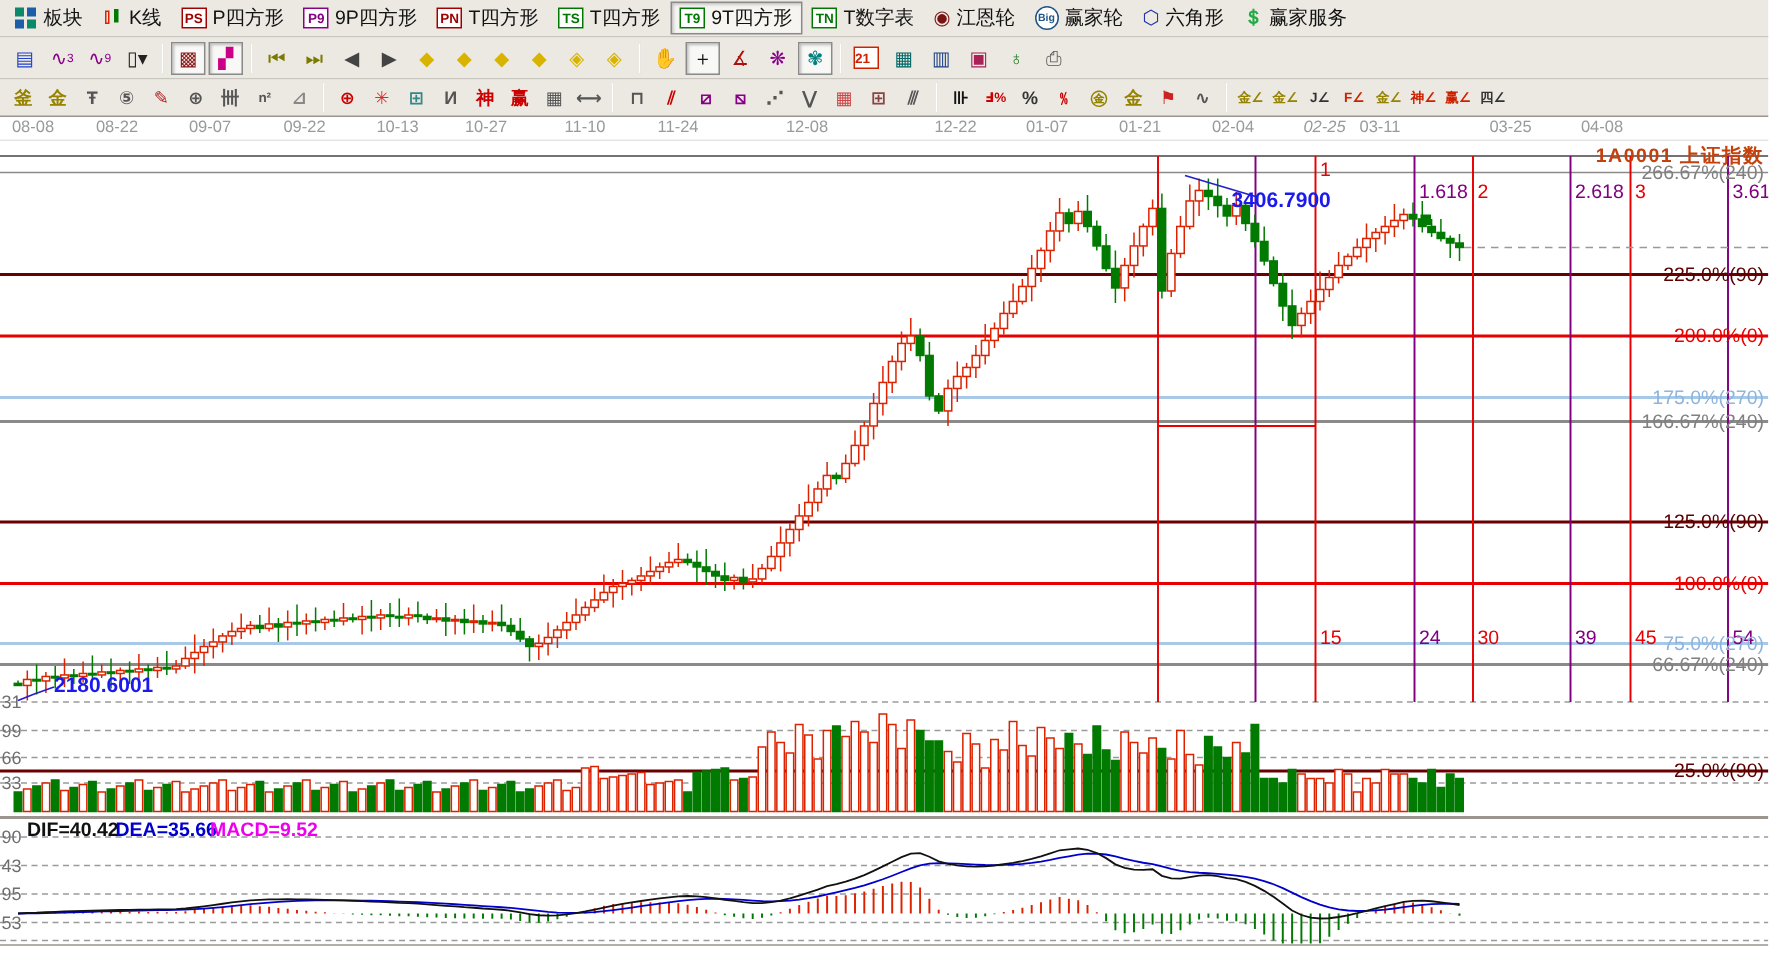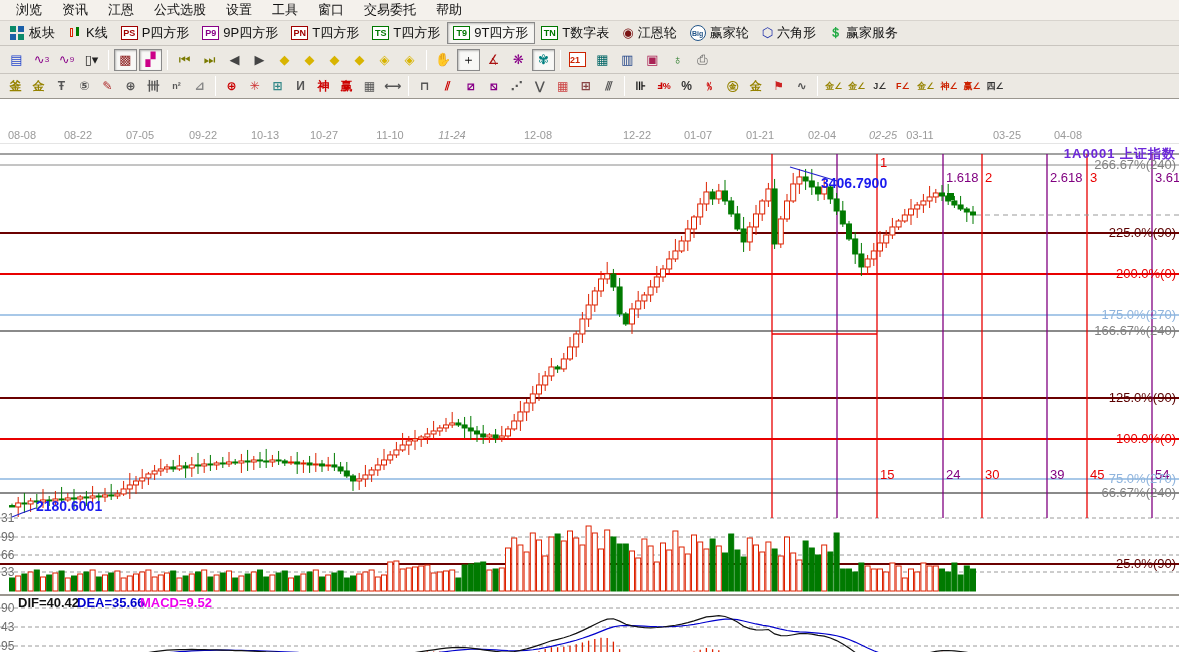--- a/index.html
+++ b/index.html
@@ -37,44 +37,33 @@
 
   
   #drawbar { height:25px; background:#ece9e3; display:flex; align-items:center;
     padding-left:4px; border-bottom:1px solid #9a968f; flex:none; }
   .dbtn { min-width:21px; height:20px; padding:0 1px; margin:0 1px; display:flex; align-items:center;
     justify-content:center; font-size:12px; font-weight:bold; border:1px solid transparent; white-space:nowrap; }
   .dbtn.small { font-size:9px; }
 
   
   #dateaxis { height:16px; background:#fff; position:relative; flex:none;
-    border-bottom:1px solid #e5e5e5;margin-top:29px; }
+    border-bottom:1px solid #e5e5e5; }
   .dtick { position:absolute; top:1px; transform:translateX(-50%); font-size:11px; color:#9a9a9a; }
 
   
   #chartwrap { position:relative; flex:1; background:#fff; }
   #chart { position:absolute; left:0; top:0; }
   #indexlabel { position:absolute; top:1px; right:3px; font-size:13px; font-weight:bold;
-    color:#6d28d9; letter-spacing:1px; }
+    color:#c2410c; letter-spacing:1px; }
 </style>
 </head>
 <body>
 
 <div id="app">
-  <div id="menubar">
-      <div class="menu-item">浏览</div>
-      <div class="menu-item">资讯</div>
-      <div class="menu-item">江恩</div>
-      <div class="menu-item">公式选股</div>
-      <div class="menu-item">设置</div>
-      <div class="menu-item">工具</div>
-      <div class="menu-item">窗口</div>
-      <div class="menu-item">交易委托</div>
-      <div class="menu-item">帮助</div>
-    </div>
   <div id="shapebar">
       <div class="shape-item">
         <span class="blocks-icon">
           <i style="left: 0px; top: 0px; background: rgb(10, 138, 106);"></i>
           <i style="left: 8px; top: 0px; background: rgb(26, 95, 168);"></i>
           <i style="left: 0px; top: 8px; background: rgb(26, 95, 168);"></i>
           <i style="left: 8px; top: 8px; background: rgb(10, 138, 106);"></i>
         </span>
         <span>板块</span>
       </div>
@@ -205,26 +194,26 @@
       <div class="dbtn small" style="color: rgb(51, 51, 51);">J∠</div>
       <div class="dbtn small" style="color: rgb(204, 34, 0);">F∠</div>
       <div class="dbtn small" style="color: rgb(150, 131, 0);">金∠</div>
       <div class="dbtn small" style="color: rgb(204, 34, 0);">神∠</div>
       <div class="dbtn small" style="color: rgb(204, 34, 0);">赢∠</div>
       <div class="dbtn small" style="color: rgb(51, 51, 51);">四∠</div>
     </div>
   <div id="dateaxis">
       <span class="dtick" style="left: 22px;">08-08</span>
       <span class="dtick" style="left: 78px;">08-22</span>
-      <span class="dtick" style="left: 140px;">07-05</span>
+      <span class="dtick" style="left: 140px;">09-07</span>
       <span class="dtick" style="left: 203px;">09-22</span>
       <span class="dtick" style="left: 265px;">10-13</span>
       <span class="dtick" style="left: 324px;">10-27</span>
       <span class="dtick" style="left: 390px;">11-10</span>
-      <span class="dtick" style="left: 452px; font-style: italic;">11-24</span>
+      <span class="dtick" style="left: 452px;">11-24</span>
       <span class="dtick" style="left: 538px;">12-08</span>
       <span class="dtick" style="left: 637px;">12-22</span>
       <span class="dtick" style="left: 698px;">01-07</span>
       <span class="dtick" style="left: 760px;">01-21</span>
       <span class="dtick" style="left: 822px;">02-04</span>
       <span class="dtick" style="left: 883px; font-style: italic;">02-25</span>
       <span class="dtick" style="left: 920px;">03-11</span>
       <span class="dtick" style="left: 1007px;">03-25</span>
       <span class="dtick" style="left: 1068px;">04-08</span>
     </div>

